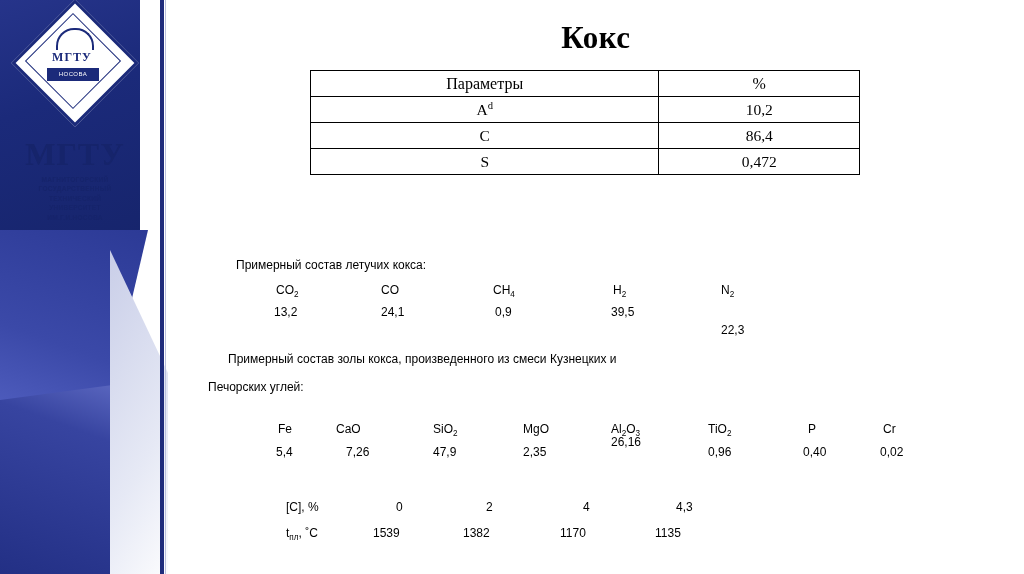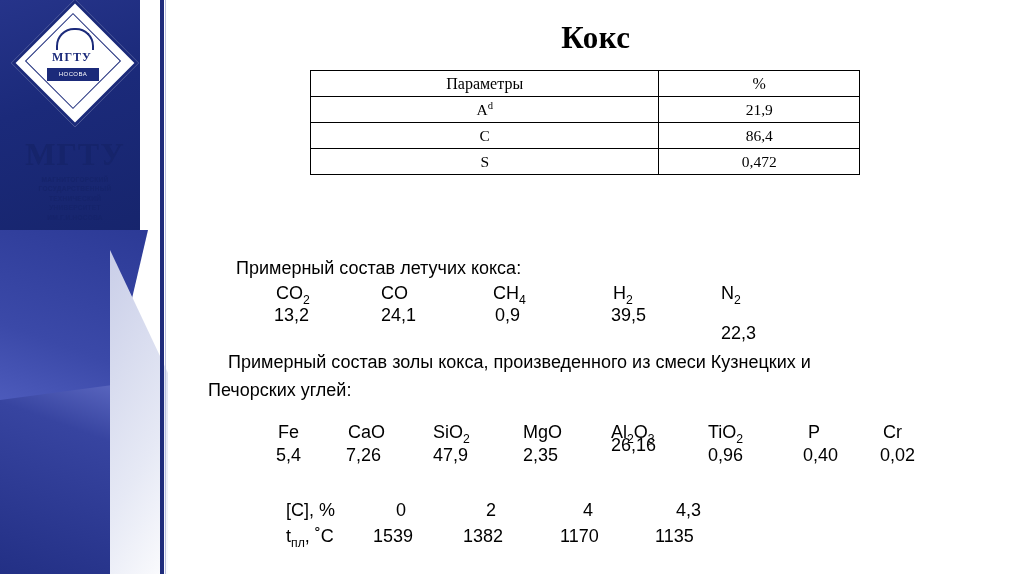--- a/index.html
+++ b/index.html
@@ -184,21 +184,21 @@
   .params-table td.col-a { width: 348px; }
   .params-table td.col-b { width: 200px; }
   .params-table .hdr td { font-size: 16px; }
   sub, sup {
     font-size: 68%;
   }
 
   
   .block {
     position: absolute;
-    font-size: 18px;
+    font-size: 12px;
     color: #000;
     font-family: "Liberation Sans", sans-serif;
   }
   .cell {
     position: absolute;
     white-space: nowrap;
   }
 </style>
 </head>
 <body>
@@ -236,21 +236,21 @@
   <div class="slide-title">Кокс</div>
 
   <table class="params-table">
     <tbody>
       <tr class="hdr">
         <td class="col-a">Параметры</td>
         <td class="col-b">%</td>
       </tr>
       <tr>
         <td class="col-a"><span>A</span><sup>d</sup></td>
-        <td class="col-b">21,9</td>
+        <td class="col-b">10,2</td>
       </tr>
       <tr>
         <td class="col-a">C</td>
         <td class="col-b">86,4</td>
       </tr>
       <tr>
         <td class="col-a">S</td>
         <td class="col-b">0,472</td>
       </tr>
     </tbody>
@@ -270,21 +270,21 @@
     <span class="cell" style="left:327px; top:22px;">0,9</span>
     <span class="cell" style="left:443px; top:22px;">39,5</span>
     <span class="cell" style="left:553px; top:40px;">22,3</span>
   </div>
 
   <div class="block" style="left:60px; top:352px;">Примерный состав золы кокса, произведенного из смеси Кузнецких и</div>
   <div class="block" style="left:40px; top:380px;">Печорских углей:</div>
 
   <div class="block" style="left:0; top:422px; width:856px; height:50px;">
     <span class="cell" style="left:110px; top:0;">Fe</span>
-    <span class="cell" style="left:180px; top:0;text-align:center;">CaO</span>
+    <span class="cell" style="left:168px; top:0;text-align:center;">CaO</span>
     <span class="cell" style="left:265px; top:0;">SiO<sub>2</sub></span>
     <span class="cell" style="left:355px; top:0;">MgO</span>
     <span class="cell" style="left:443px; top:0;">Al<sub>2</sub>O<sub>3</sub></span>
     <span class="cell" style="left:540px; top:0;">TiO<sub>2</sub></span>
     <span class="cell" style="left:640px; top:0;">P</span>
     <span class="cell" style="left:715px; top:0;">Cr</span>
 
     <span class="cell" style="left:108px; top:23px;">5,4</span>
     <span class="cell" style="left:178px; top:23px;">7,26</span>
     <span class="cell" style="left:265px; top:23px;">47,9</span>

